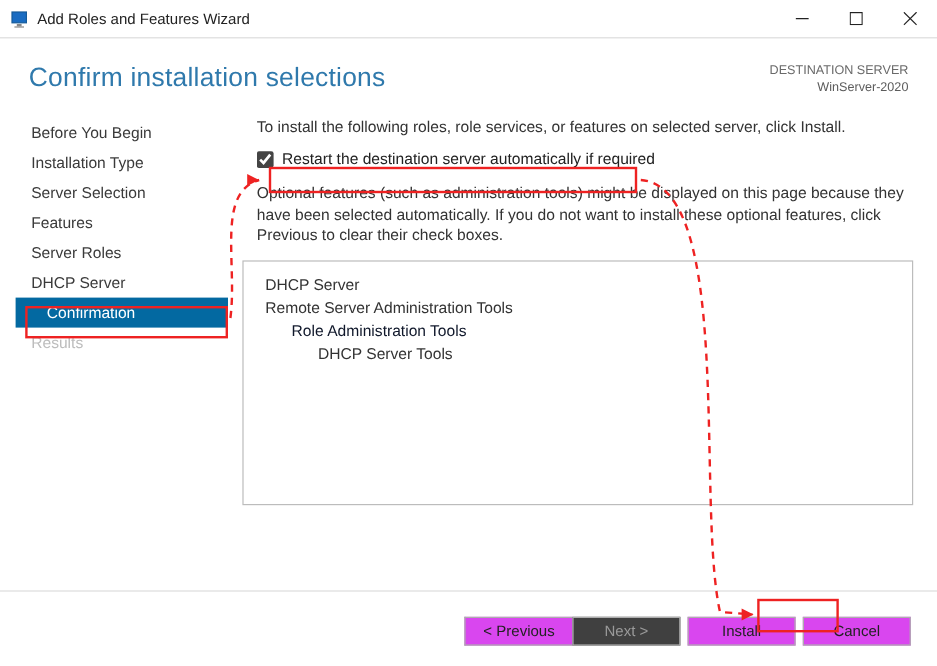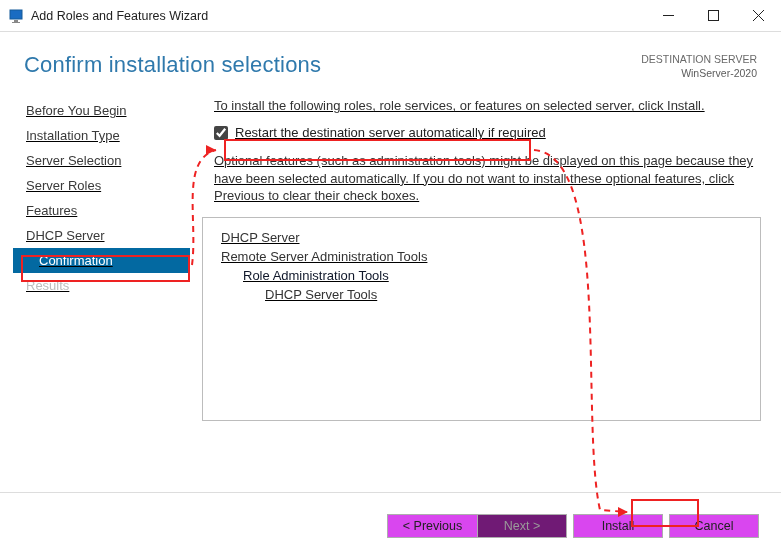--- a/index.html
+++ b/index.html
@@ -12,21 +12,21 @@
   .win-controls { display: flex; }
   .wc { width: 45px; height: 31px; display:flex; align-items:center; justify-content:center; }
   .wc svg { width: 11px; height: 11px; }
 
   .header { display:flex; align-items: flex-start; padding: 20px 24px 4px 24px; }
   .header .heading { font-size: 22px; font-weight: 400; color: #2f79ac; letter-spacing: 0.2px; flex:1; }
   .dest { text-align: right; font-size: 10.5px; color: #5c5c5c; line-height: 1.35; }
   .dest .lbl { color: #6a6a6a; }
   .dest .srv { color: #5c5c5c; }
 
-  .content { display:flex; padding: 10px 0 0 0; height: 408px; text-decoration: underline; }
+  .content { display:flex; padding: 10px 0 0 0; height: 408px; }
   .nav { width: 190px; padding-top: 4px; }
   .nav-item { font-size: 13px; color: #3a3a3a; padding: 5px 10px 5px 26px; cursor: default; }
   .nav-item.active { background: #0369a1; color: #fff; margin-left: 13px; }
   .nav-item.disabled { color: #bdbdbd; }
 
   .main { flex:1; padding: 0 20px 0 10px; display:flex; flex-direction:column; position:relative; }
   .intro { font-size: 13px; color: #333; padding: 4px 0 8px 14px; }
 
   .restart-row { display:flex; align-items:center; padding: 4px 0 8px 14px; }
   .restart-row input { margin: 0 7px 0 0; width: 14px; height: 14px; accent-color: #444; }
@@ -38,21 +38,21 @@
   .li-0 { font-size: 13px; color: #333; padding: 2px 0 2px 8px; }
   .li-1 { font-size: 13px; color: #333; padding: 2px 0 2px 8px; }
   .li-2 { font-size: 13px; color: #0f172a; padding: 2px 0 2px 30px; }
   .li-3 { font-size: 13px; color: #333; padding: 2px 0 2px 52px; }
 
   .links { margin-top: 10px; padding-left: 14px;}
   .link { color: #1a6cc2; font-size: 13px; padding: 2px 0; cursor: pointer; }
 
   .footer { display:flex; justify-content:flex-end; gap: 6px; padding: 10px 22px 0 0; border-top: 1px solid #ddd; height: 57px; align-items:center; }
   .btn { min-width: 90px; height: 24px; font-size: 12.5px; background: #d946ef; border: 1px solid #adadad; color: #222; display:inline-flex; align-items:center; justify-content:center; padding: 0 10px; }
-  .btn.disabled { color: #9a9a9a; background:#701a75; }
+  .btn.disabled { color: #9a9a9a; background:#404040; }
   .btn-pair { display:flex; gap:0; }
   .btn-pair .btn { border-radius: 0; }
   .btn-pair .btn:first-child { border-right: none; }
 
   
   .annot { position:absolute; border: 2px solid #e22; pointer-events:none; }
   #annot-confirm { left: 21px; top: 255px; width: 169px; height: 27px; }
   #annot-restart { left: 224px; top: 139px; width: 307px; height: 22px; }
   #annot-install { left: 631px; top: 499px; width: 68px; height: 28px; }
 
@@ -100,22 +100,22 @@
     <div class="lbl">DESTINATION SERVER</div>
     <div class="srv">WinServer-2020</div>
   </div>
 </div>
 
 <div class="content">
   <div class="nav">
     <div class="nav-item">Before You Begin</div>
     <div class="nav-item">Installation Type</div>
     <div class="nav-item">Server Selection</div>
+    <div class="nav-item">Features</div>
     <div class="nav-item">Server Roles</div>
-    <div class="nav-item">Features</div>
     <div class="nav-item">DHCP Server</div>
     <div class="nav-item active">Confirmation</div>
     <div class="nav-item disabled">Results</div>
   </div>
 
   <div class="main">
     <div class="intro">To install the following roles, role services, or features on selected server, click Install.</div>
 
     <div class="restart-row">
       <input type="checkbox" id="restartcb" checked="" style="">

